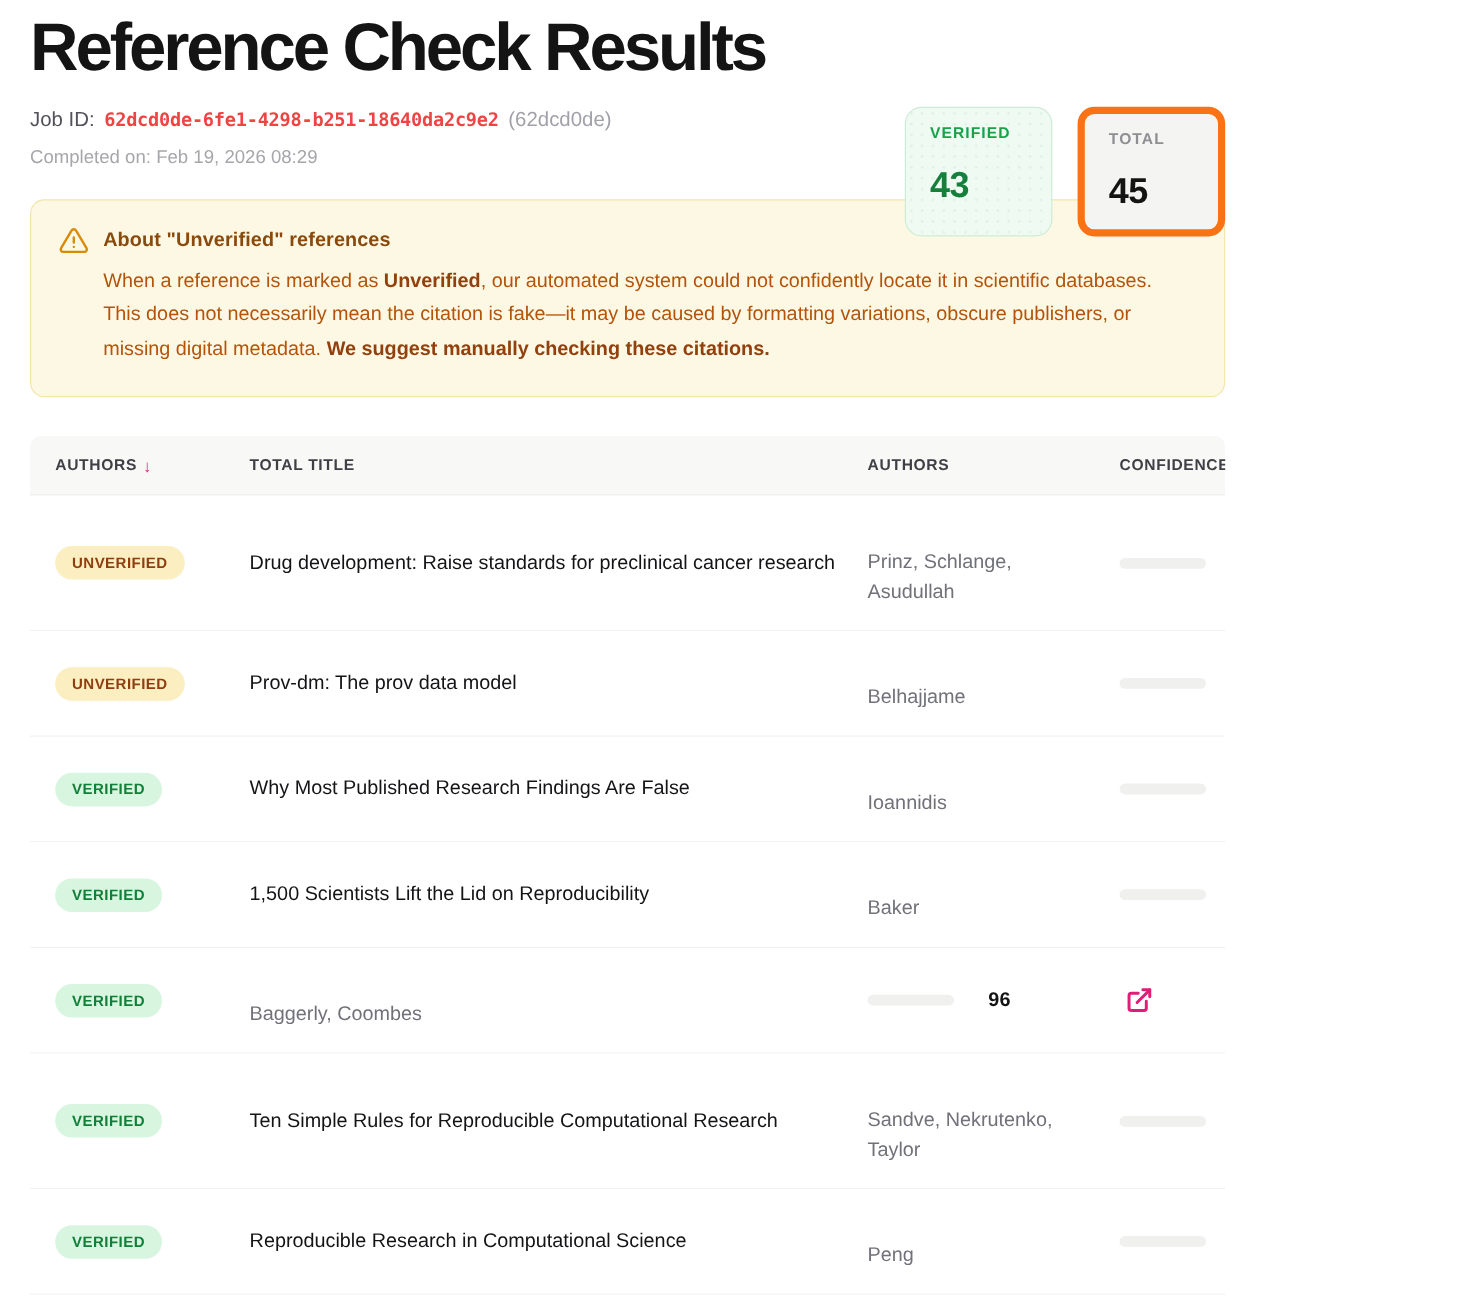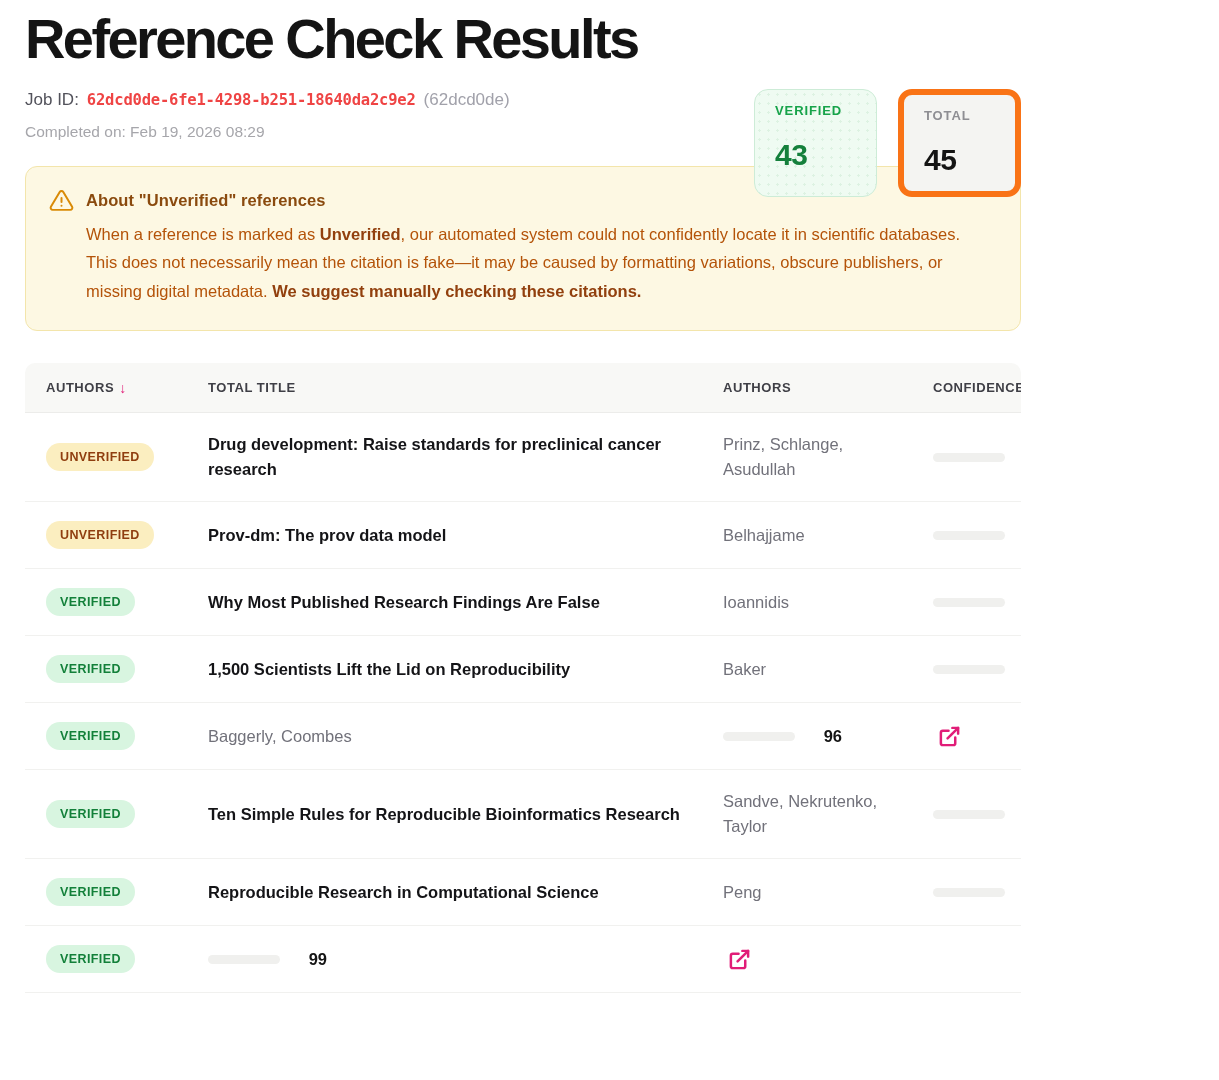--- a/index.html
+++ b/index.html
@@ -40,22 +40,22 @@
 
   
   .table { margin-top:32px; border-radius:10px 10px 0 0; overflow:hidden; }
   .thead, .trow { display:grid; grid-template-columns:162px 515px 210px 184px 1fr; padding:0 21px; }
   .thead { height:50px; align-items:center; background:#f8f8f6; border-bottom:1px solid #ececea;
            font-size:13px; font-weight:700; letter-spacing:0.55px; color:#3f3f46; }
   .th { display:flex; align-items:center; gap:5px; }
   .sort-arrow { color:#e11d78; font-size:14px; font-weight:700; }
   .trow { background:#fff; border-bottom:1px solid #f1f1ef; padding-top:19px; padding-bottom:19px;
           align-items:center; }
-  .cell-title { font-size:16.5px; line-height:25px; font-weight:700; color:#141417; padding-right:24px; }
-  .cell-authors { font-size:16.5px; line-height:25px; color:#71717a; padding-right:18px; }
+  .cell-title { font-size:16.5px; line-height:25px; font-weight:400; color:#141417; padding-right:24px; }
+  .cell-authors { font-size:16.5px; line-height:25px; color:#71717a; padding-right:18px;margin-top:24px; }
   .badge { display:inline-block; padding:7px 14px; border-radius:999px; font-size:12.5px;
            font-weight:700; letter-spacing:0.4px; white-space:nowrap; }
   .badge.unverified { background:#fbeec0; color:#8f3e0f; }
   .badge.verified { background:#d8f5e0; color:#13803a; }
   .cell-conf { display:flex; align-items:center; }
   .track { width:72px; height:9px; border-radius:5px; background:#f0f0ee; overflow:hidden; flex:0 0 auto; }
   .fill { height:100%; background:#ec2c8c; border-radius:5px; }
   .conf-val { margin-left:16px; width:31px; text-align:right; font-size:16.5px; font-weight:700; color:#141414; }
   .cell-link { display:flex; align-items:center; padding-left:5px; }
   .ext-link { width:23px; height:23px; color:#e11d78; cursor:pointer; }
@@ -209,21 +209,21 @@
         <line x1="10" y1="14" x2="21" y2="3"></line>
       </svg>
 
     </div>
   </div>
 
   <div class="trow">
     <div>
       <span class="badge verified">VERIFIED</span>
     </div>
-    <div class="cell-title">Ten Simple Rules for Reproducible Bioinformatics Research</div>
+    <div class="cell-title">Ten Simple Rules for Reproducible Computational Research</div>
     <div class="cell-authors">Sandve, Nekrutenko, Taylor</div>
     <div class="cell-conf">
       <span class="track">
         <span class="fill" style="width: 99%;"></span>
       </span>
       <span class="conf-val">99</span>
     </div>
     <div class="cell-link">
       <svg class="ext-link" viewBox="0 0 24 24" fill="none" stroke="currentColor" stroke-width="2.6" stroke-linecap="round" stroke-linejoin="round">
         <path d="M18 13v6a2 2 0 0 1-2 2H5a2 2 0 0 1-2-2V8a2 2 0 0 1 2-2h6"></path>

